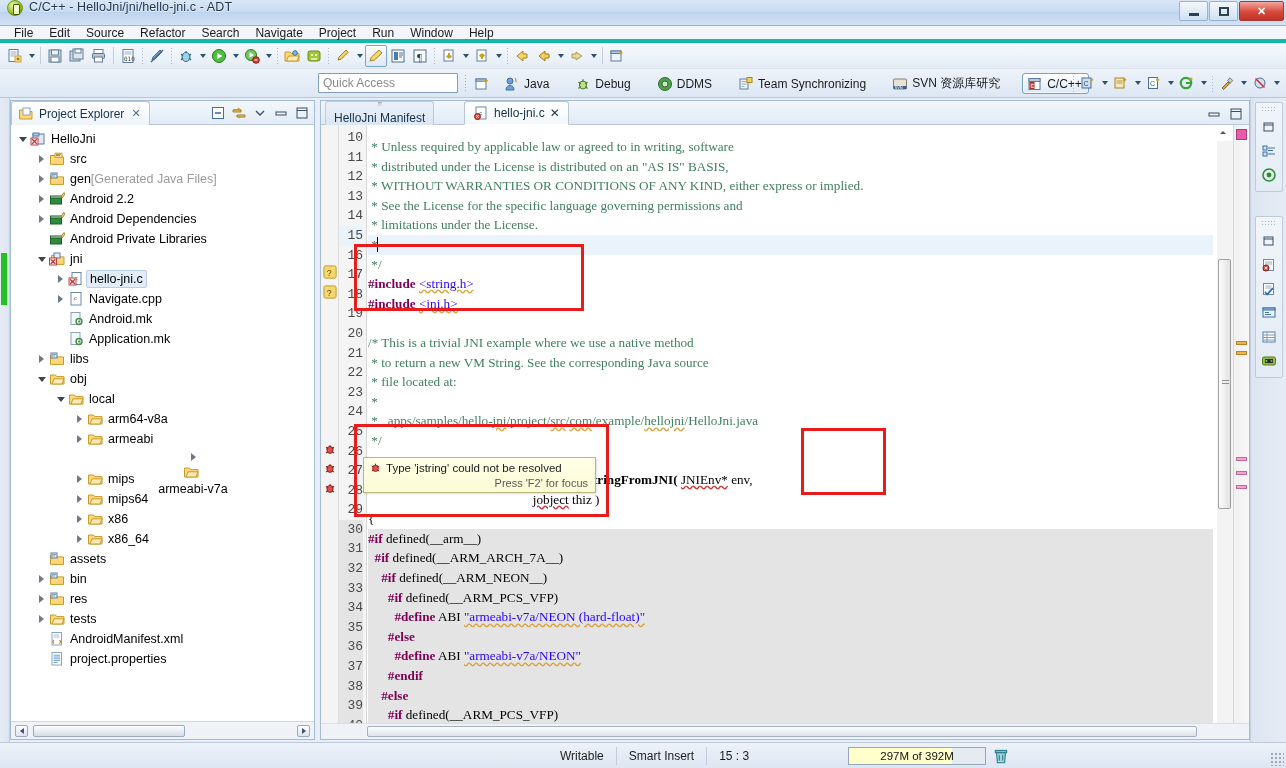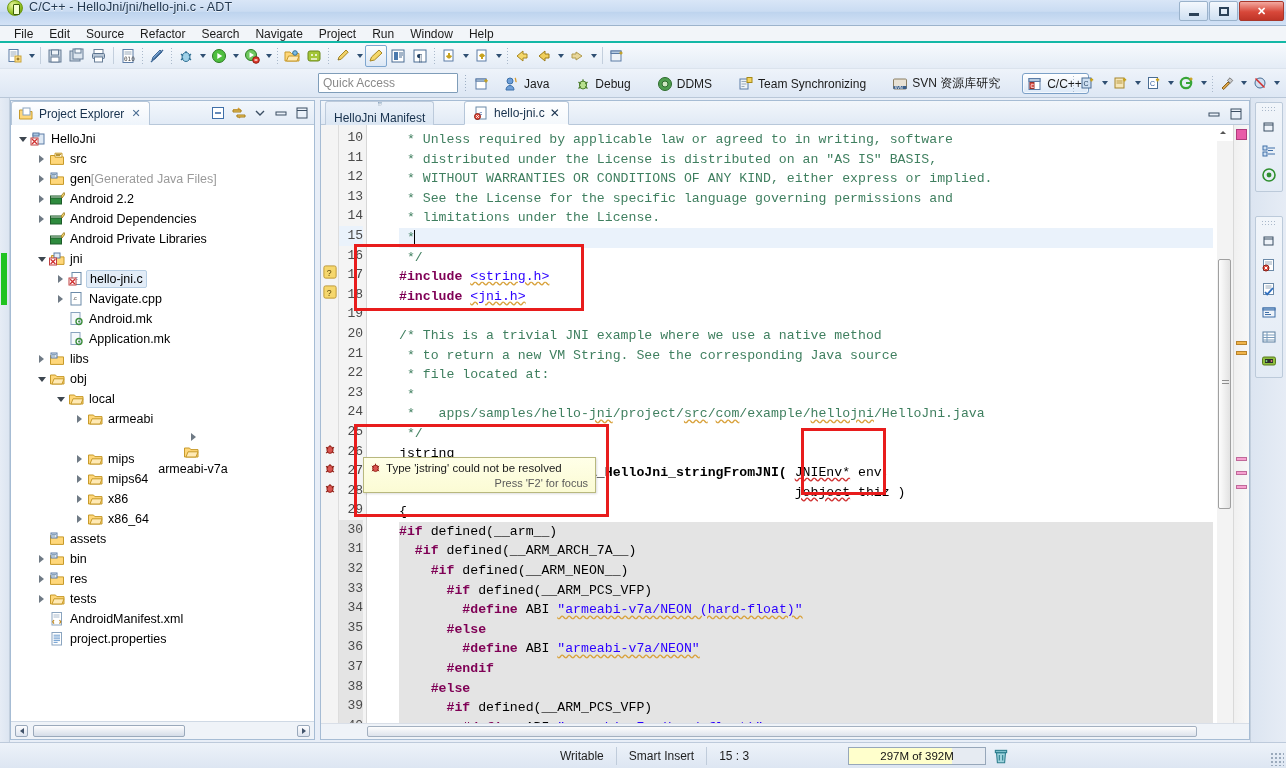--- a/index.html
+++ b/index.html
@@ -65,21 +65,21 @@
     border-color: #a8382c; color: #fff; font-weight: bold;
   }
   .winbtn .glyph-min { width: 10px; height: 3px; background: #2c4258; margin-top:6px; }
   .winbtn .glyph-max { width: 10px; height: 9px; border: 2px solid #2c4258; }
 
   
   .menubar {
     position: absolute; left: 0; top: 26px; width: 1286px; height: 17px;
     background: #f2f5f9;
     display: flex; align-items: center; padding-left: 6px;
-    border-bottom: 2px solid #14b8a6;
+    border-bottom: 4px solid #14b8a6;
   }
   .menu-item {
     padding: 0 8px; font-size: 12px; color: #1b1b1b; cursor: default;
     line-height: 16px; white-space: nowrap;
   }
 
   
   .toolbar1 {
     position: absolute; left: 0; top: 43px; width: 1286px; height: 26px;
     background: linear-gradient(to bottom, #f7fafd, #e4ecf6);
@@ -265,22 +265,22 @@
     background: #f4f4f4; border-right: 1px solid #ddd;
   }
   .line-nums {
     position: absolute; left: 18px; top: 0; width: 28px; bottom: 16px;
     background: #f4f4f4; border-right: 1px solid #d7d7d7;
     font-family: "Liberation Mono", monospace; font-size: 13px; color: #4a4a4a;
     text-align: right; padding-right: 3px; padding-top: 3px;
   }
   .code {
     position: absolute; left: 47px; top: 0; right: 36px; bottom: 16px;
-    font-family: Liberation Mono, monospace; font-size: 13.2px;
-    color: #000; padding-top: 5px; white-space: pre; overflow: hidden; margin-left: 31px;
+    font-family: Liberation Serif, serif; font-size: 13.2px;
+    color: #000; padding-top: 12px; white-space: pre; overflow: hidden;
   }
   .ln { height: 19.6px; line-height: 19.6px; }
   .num { height: 19.6px; line-height: 19.6px; }
   .cmt { color: #3f7f5f; }
   .pp  { color: #7f0055; font-weight: bold; }
   .str { color: #2a00ff; }
   .bold { font-weight: bold; }
   .sq { text-decoration: underline; text-decoration-style: wavy; text-decoration-color: #d03030; }
   .sqo { text-decoration: underline; text-decoration-style: wavy; text-decoration-color: #d8a13a; }
   .cursor-line { background: #eaf2fb; }
@@ -886,20 +886,30 @@
         </div>
         <div class="trow" style="padding-left: 42px;">
           <span class="twist expanded"></span>
           <span class="ticon">
             <svg class="ic" viewBox="0 0 16 16">
               <path d="M1.5 4h5l1.3 1.6H15V13H1.5z" fill="#ffd77a" stroke="#c79a2a"></path>
               <path d="M3 13l2-5.2h10L13 13z" fill="#ffeab6" stroke="#c79a2a"></path>
             </svg>
           </span>
           <span class="tlabel">local</span>
+        </div>
+        <div class="trow" style="padding-left: 61px;">
+          <span class="twist collapsed"></span>
+          <span class="ticon">
+            <svg class="ic" viewBox="0 0 16 16">
+              <path d="M1.5 4h5l1.3 1.6H15V13H1.5z" fill="#ffd77a" stroke="#c79a2a"></path>
+              <path d="M3 13l2-5.2h10L13 13z" fill="#ffeab6" stroke="#c79a2a"></path>
+            </svg>
+          </span>
+          <span class="tlabel">arm64-v8a</span>
         </div>
         <div class="trow" style="padding-left: 61px;">
           <span class="twist collapsed"></span>
           <span class="ticon">
             <svg class="ic" viewBox="0 0 16 16">
               <path d="M1.5 4h5l1.3 1.6H15V13H1.5z" fill="#ffd77a" stroke="#c79a2a"></path>
               <path d="M3 13l2-5.2h10L13 13z" fill="#ffeab6" stroke="#c79a2a"></path>
             </svg>
           </span>
           <span class="tlabel">armeabi</span>

